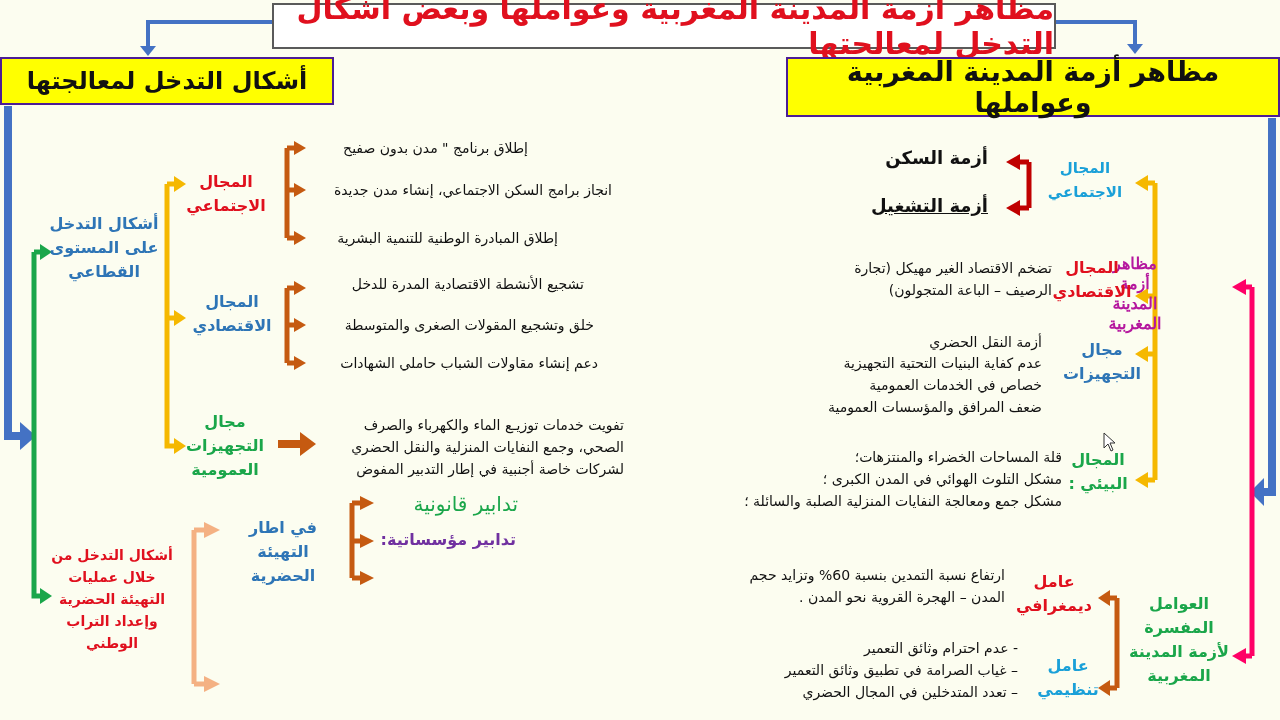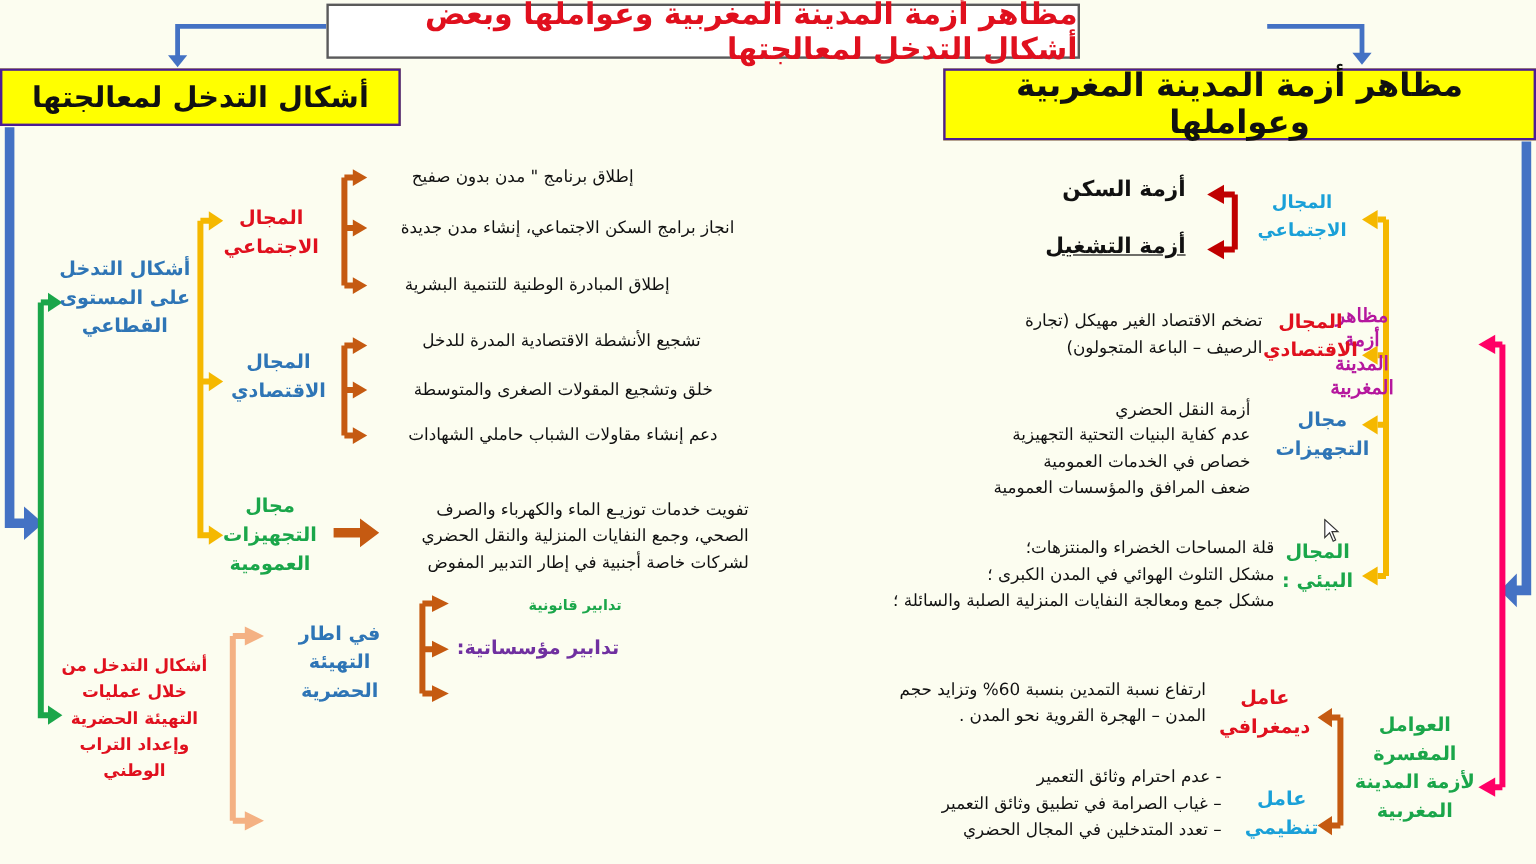--- a/index.html
+++ b/index.html
@@ -1,20 +1,20 @@
 <!DOCTYPE html>
 <html><head>
 <meta charset="utf-8">
 <style>
   * { margin: 0; padding: 0; box-sizing: border-box; }
   html, body { width: 1280px; height: 720px; overflow: hidden; }
   body { background: #fcfdf0; font-family: "DejaVu Sans", sans-serif; position: relative; direction: ltr; }
   .abs { position: absolute; }
   .rtl { direction: rtl; text-align: right; unicode-bidi: embed; }
-  .title-box { left: 272px; top: 3px; width: 628px; height: 46px; background: #ffffff; border: 2px solid #5a5a5a; display: flex; align-items: center; justify-content: center; color: #e0101e; font-weight: bold; font-size: 25px; }
+  .title-box { left: 272px; top: 3px; width: 784px; height: 46px; background: #ffffff; border: 2px solid #5a5a5a; display: flex; align-items: center; justify-content: center; color: #e0101e; font-weight: bold; font-size: 30px; }
   .yellow-box { background: #ffff00; border: 2px solid #4c1d95; display: flex; align-items: center; justify-content: center; color: #111; font-weight: bold; }
   .hdr-left { left: 0px; top: 57px; width: 334px; height: 48px; font-size: 24px; }
   .hdr-right { left: 786px; top: 57px; width: 494px; height: 60px; font-size: 27px; }
   .txt { position: absolute; font-size: 14px; color: #111; line-height: 20px; white-space: nowrap; }
   .lbl { position: absolute; font-weight: bold; font-size: 16px; line-height: 24px; text-align: center; direction: rtl; white-space: nowrap; }
   .big { font-size: 18px; font-weight: bold; }
   svg.overlay { position: absolute; left: 0; top: 0; width: 1280px; height: 720px; pointer-events: none; }
 </style>
 </head>
 <body>
@@ -137,18 +137,18 @@
 <div class="txt rtl" style="right:682px; top:353px;">دعم إنشاء مقاولات الشباب حاملي الشهادات</div>
 
 <div class="lbl" style="left:184px; top:410px; width:82px; color:#1aa64a; white-space:normal;">مجال التجهيزات العمومية</div>
 <div class="txt rtl" style="right:656px; top:415px;">تفويت خدمات توزيـع الماء والكهرباء والصرف</div>
 <div class="txt rtl" style="right:656px; top:437px;">الصحي، وجمع النفايات المنزلية والنقل الحضري</div>
 <div class="txt rtl" style="right:656px; top:459px;">لشركات خاصة أجنبية في إطار التدبير المفوض</div>
 
 <div class="lbl" style="left:50px; top:544px; width:124px; color:#e0101e; font-size:14px; line-height:22px; white-space:normal;">أشكال التدخل من خلال عمليات التهيئة الحضرية وإعداد التراب الوطني</div>
 
 <div class="lbl" style="left:226px; top:516px; width:114px; color:#2e75b6; white-space:normal;">في اطار التهيئة الحضرية</div>
-<div class="txt rtl" style="right:762px; top:494px; color:#1aa64a; font-weight:bold; font-size:12px;">تدابير قانونية</div>
+<div class="txt rtl" style="right:762px; top:494px; color:#1aa64a; font-weight:normal; font-size:20px;">تدابير قانونية</div>
 <div class="txt rtl" style="right:764px; top:530px; color:#7030a0; font-weight:bold; font-size:16px;">تدابير مؤسساتية:</div>
 
 <svg class="abs" style="left:1103px; top:432px;" width="14" height="20" viewBox="0 0 14 20">
   <path d="M1,1 L1,16 L5,12 L8,19 L10,18 L7,11 L12,11 z" fill="#fff" stroke="#333" stroke-width="1"></path>
 </svg>
 
 </body></html>

